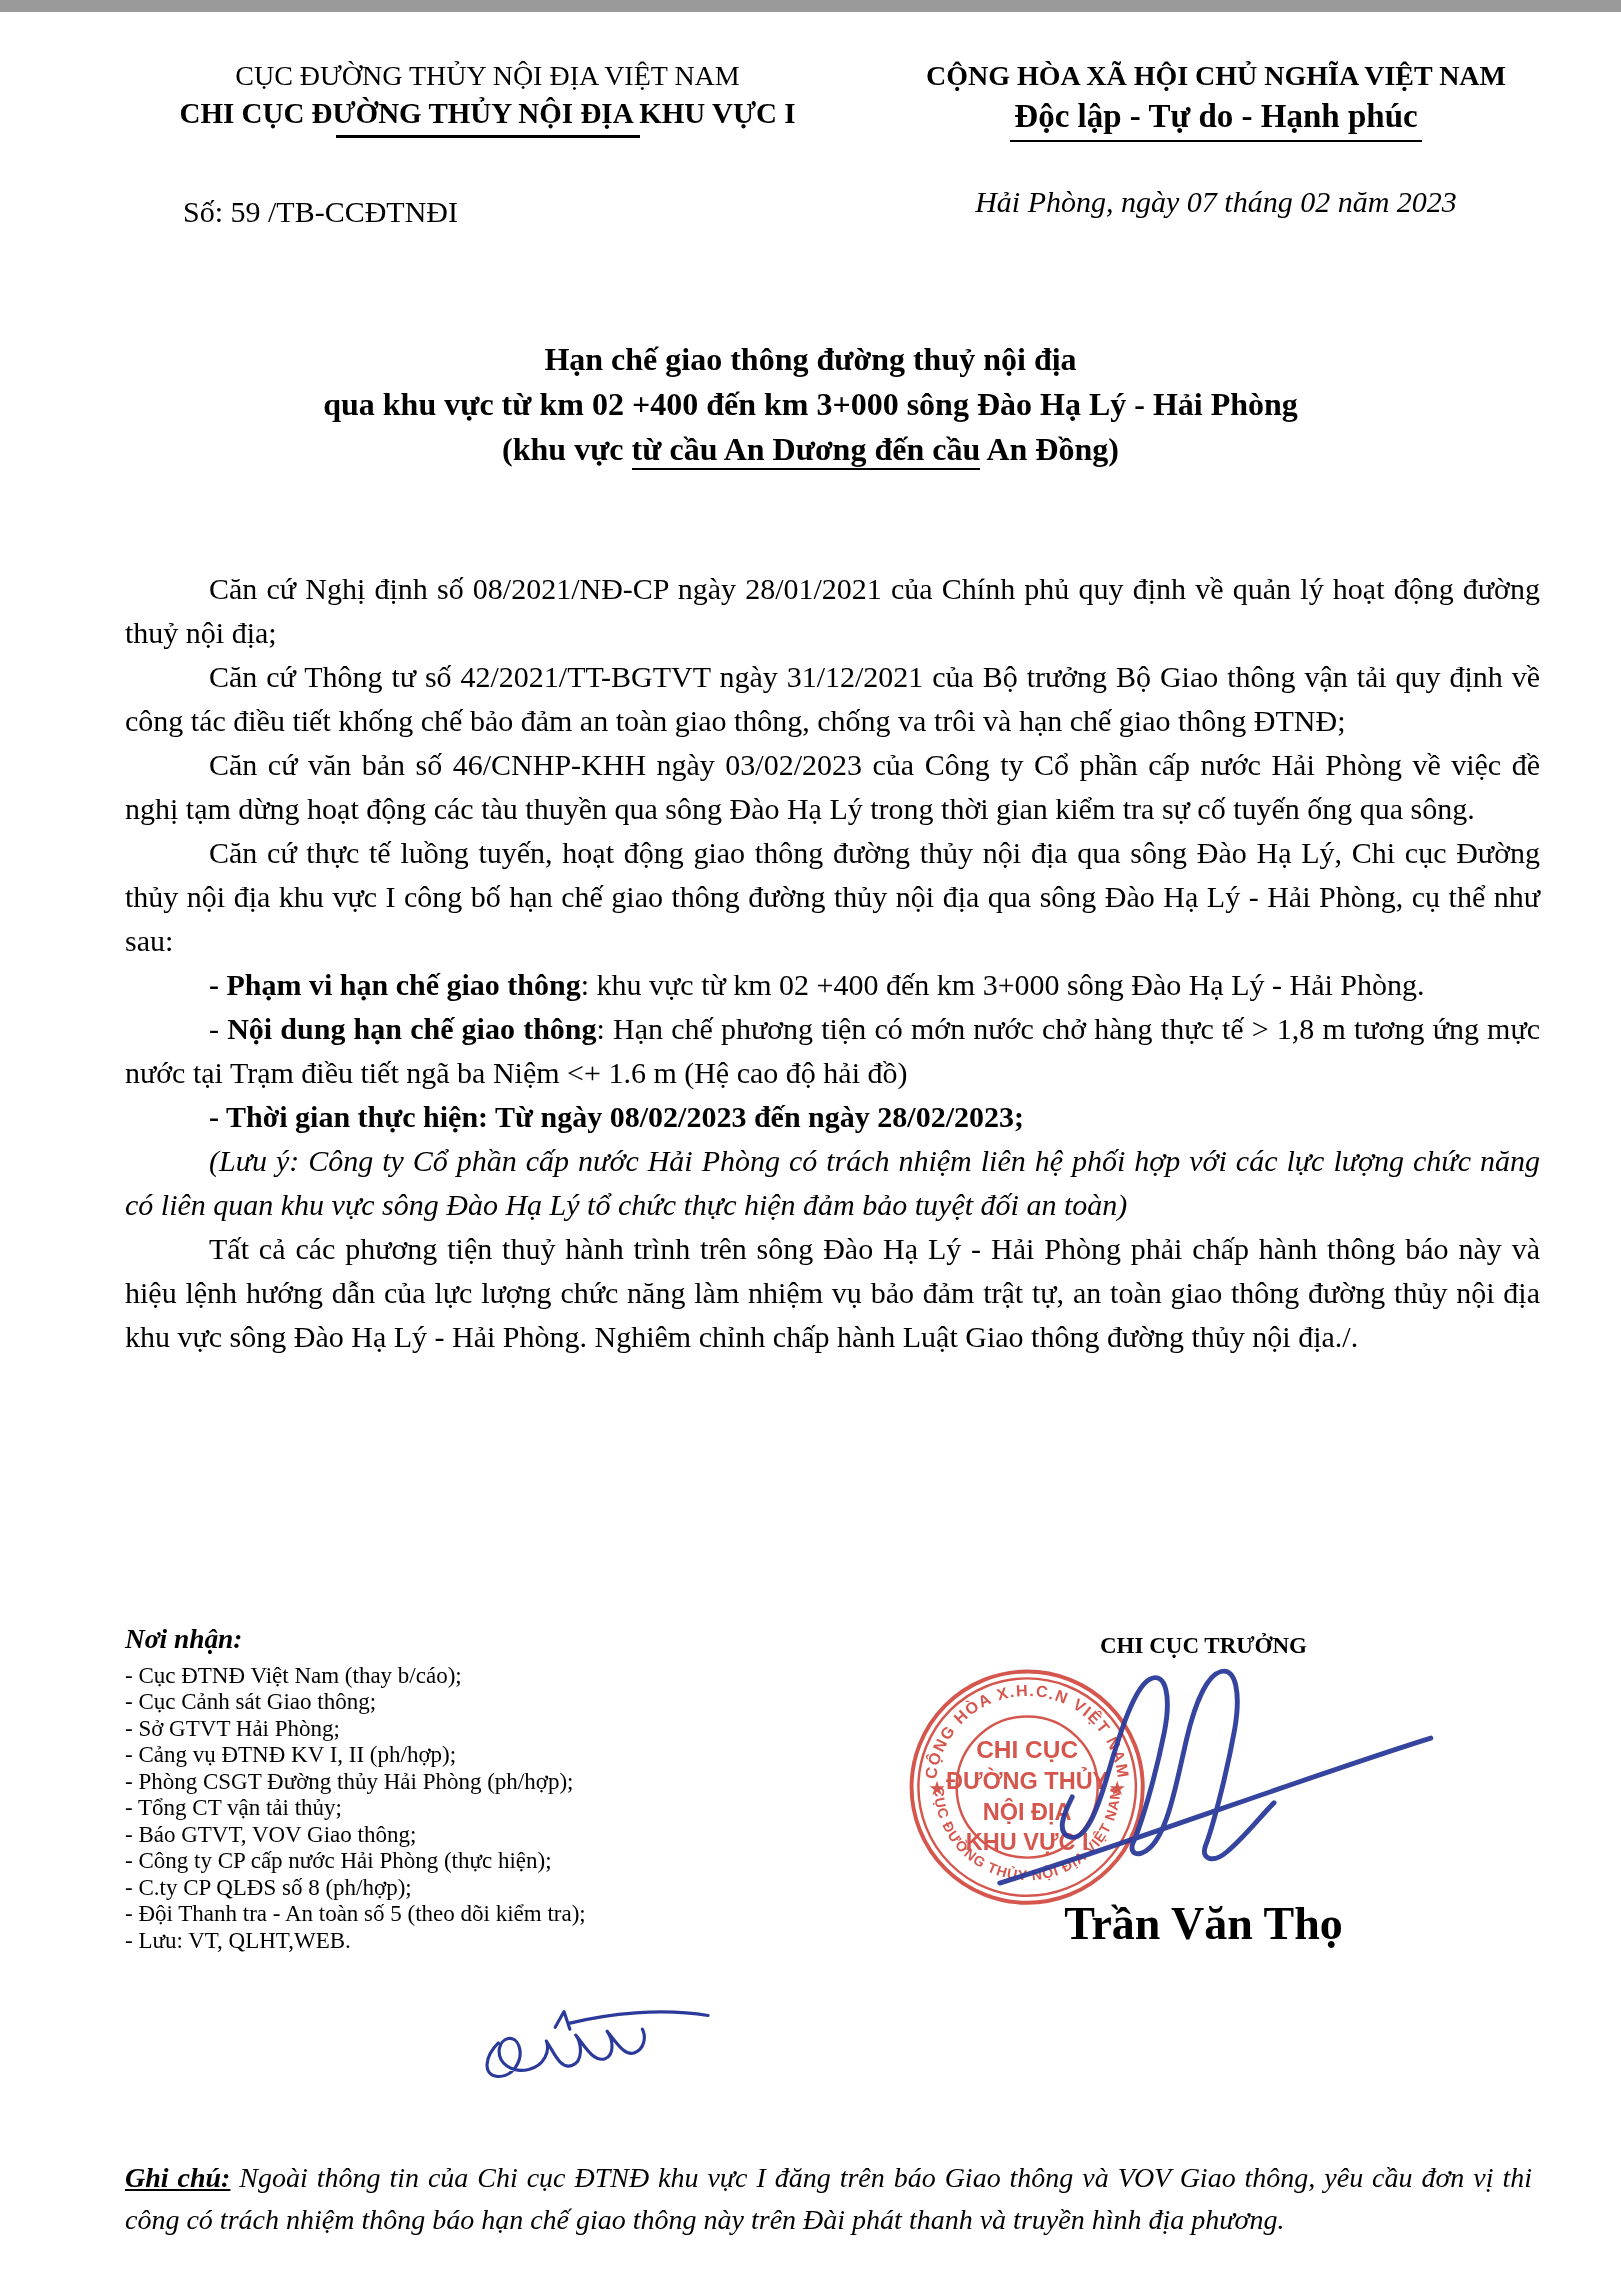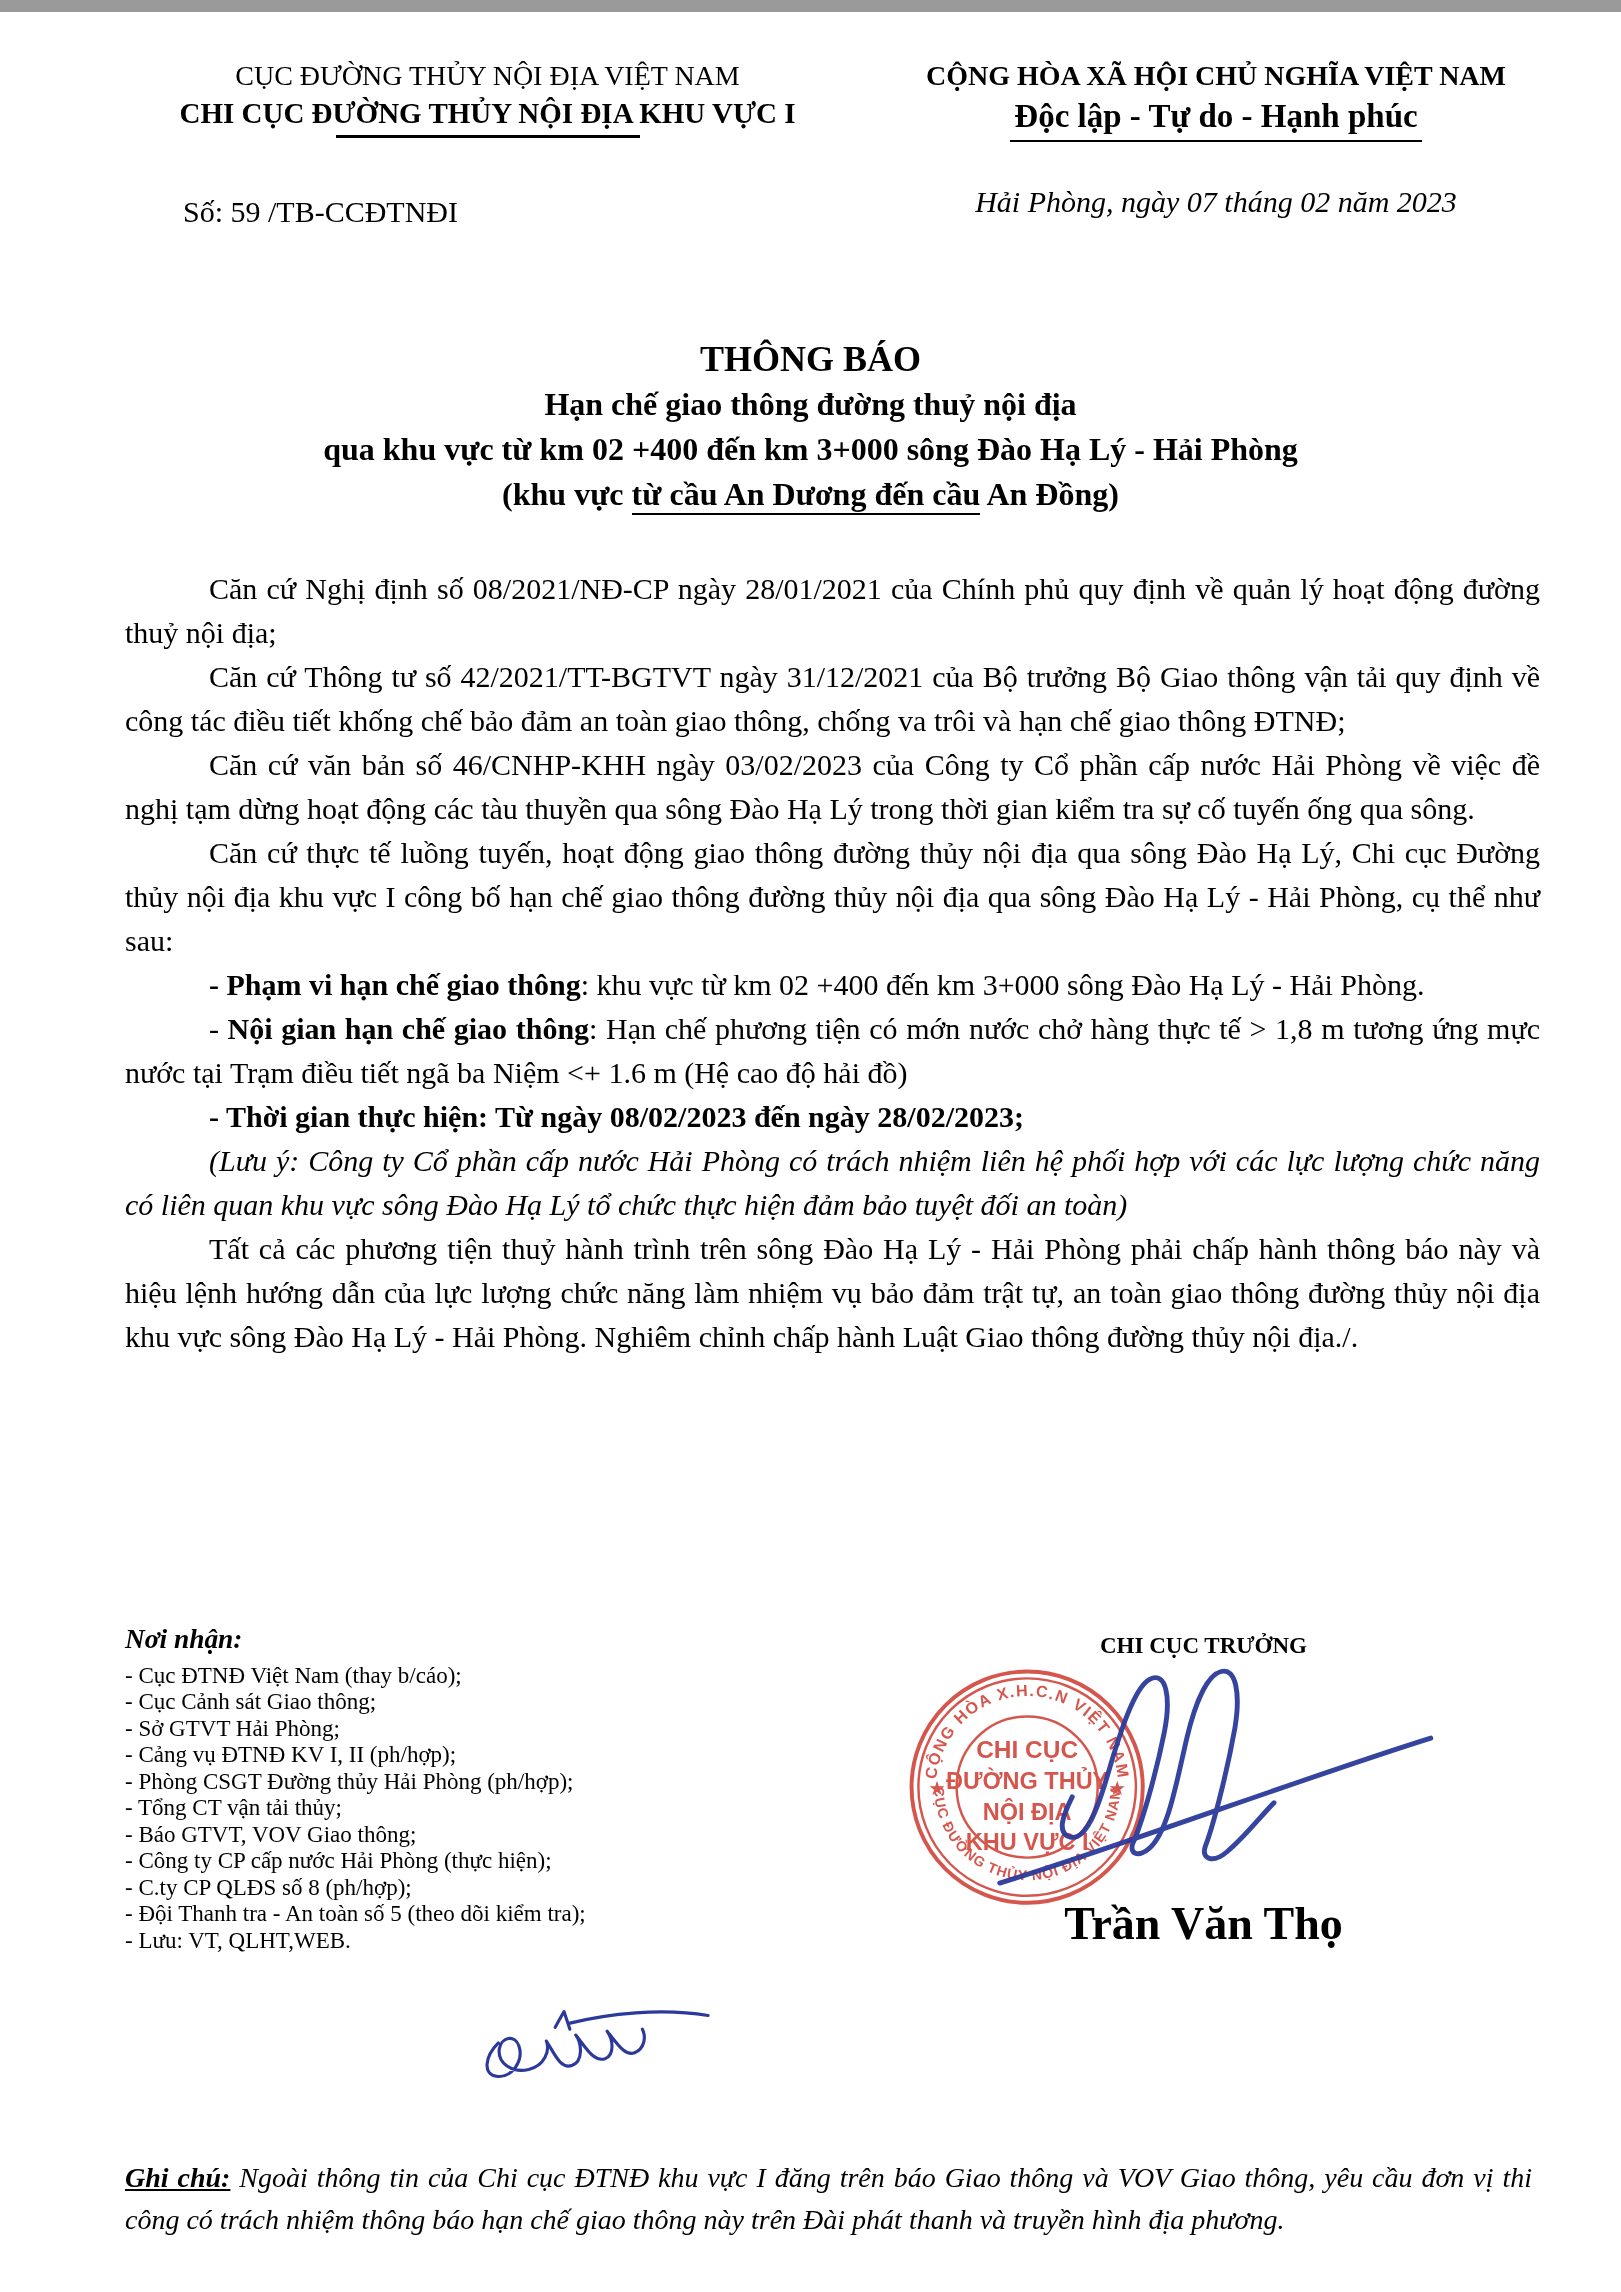--- a/index.html
+++ b/index.html
@@ -63,33 +63,32 @@
     <div class="docnum">Số: 59 /TB-CCĐTNĐI</div>
   </div>
 
   <div class="hright">
     <div class="hr1">CỘNG HÒA XÃ HỘI CHỦ NGHĨA VIỆT NAM</div>
     <div><span class="hr2">Độc lập - Tự do - Hạnh phúc</span></div>
     <div class="dateline">Hải Phòng, ngày 07  tháng  02  năm 2023</div>
   </div>
 
   <div class="titleblock">
-    <div class="t-main">THÔNG BÁO</div>
     <div class="t-sub">Hạn chế giao thông đường thuỷ nội địa</div>
     <div class="t-sub">qua khu vực từ km 02 +400 đến km 3+000 sông Đào Hạ Lý - Hải Phòng</div>
     <div class="t-sub"><span>(khu vực </span><span class="t-u">từ cầu An Dương đến cầu</span><span> An Đồng)</span></div>
   </div>
 
   <div class="body">
     <p>Căn cứ Nghị định số 08/2021/NĐ-CP ngày 28/01/2021 của Chính phủ quy định về quản lý hoạt động đường thuỷ nội địa;</p>
     <p>Căn cứ Thông tư số 42/2021/TT-BGTVT ngày  31/12/2021 của Bộ trưởng Bộ Giao thông vận tải quy định về công tác điều tiết khống chế bảo đảm an toàn giao thông, chống va trôi và hạn chế giao thông ĐTNĐ;</p>
     <p>Căn cứ văn bản số 46/CNHP-KHH ngày 03/02/2023 của Công ty Cổ phần cấp nước Hải Phòng về việc đề nghị tạm dừng hoạt động các tàu thuyền qua sông Đào Hạ Lý trong thời gian kiểm tra sự cố tuyến ống qua sông.</p>
     <p>Căn cứ thực tế luồng tuyến, hoạt động giao thông đường thủy nội địa qua sông Đào Hạ Lý, Chi cục Đường thủy nội địa khu vực I công bố hạn chế giao thông đường thủy nội địa qua sông Đào Hạ Lý - Hải Phòng, cụ thể như sau:</p>
     <p><span class="b">- Phạm vi hạn chế giao thông</span><span>: khu vực từ km 02 +400 đến km 3+000 sông Đào Hạ Lý - Hải Phòng.</span></p>
-    <p><span>- </span><span class="b">Nội gian hạn chế giao thông</span><span>: Hạn chế phương tiện có mớn nước chở hàng thực tế &gt; 1,8 m tương ứng mực nước tại Trạm điều tiết ngã ba Niệm &lt;+ 1.6 m (Hệ cao độ hải đồ)</span></p>
+    <p><span>- </span><span class="b">Nội dung hạn chế giao thông</span><span>: Hạn chế phương tiện có mớn nước chở hàng thực tế &gt; 1,8 m tương ứng mực nước tại Trạm điều tiết ngã ba Niệm &lt;+ 1.6 m (Hệ cao độ hải đồ)</span></p>
     <p class="b">- Thời gian thực hiện: Từ ngày 08/02/2023 đến ngày 28/02/2023;</p>
     <p class="i">(Lưu ý:  Công ty Cổ phần cấp nước Hải Phòng có trách nhiệm liên hệ phối hợp với các lực lượng chức năng có liên quan khu vực sông Đào Hạ Lý tổ chức thực hiện đảm bảo tuyệt đối an toàn)</p>
     <p>Tất cả các phương tiện thuỷ hành trình trên sông Đào Hạ Lý - Hải Phòng phải chấp hành thông báo này và hiệu lệnh hướng dẫn của lực lượng chức năng làm nhiệm vụ bảo đảm trật tự, an toàn giao thông đường thủy nội địa khu vực sông Đào Hạ Lý - Hải Phòng. Nghiêm chỉnh chấp hành Luật Giao thông đường thủy nội địa./.</p>
   </div>
 
   <div class="footer">
     <div class="recipients">
       <div class="recip-label">Nơi nhận:</div>
       <div class="recip-item">- Cục ĐTNĐ Việt Nam (thay b/cáo);</div>
       <div class="recip-item">- Cục Cảnh sát Giao thông;</div>

